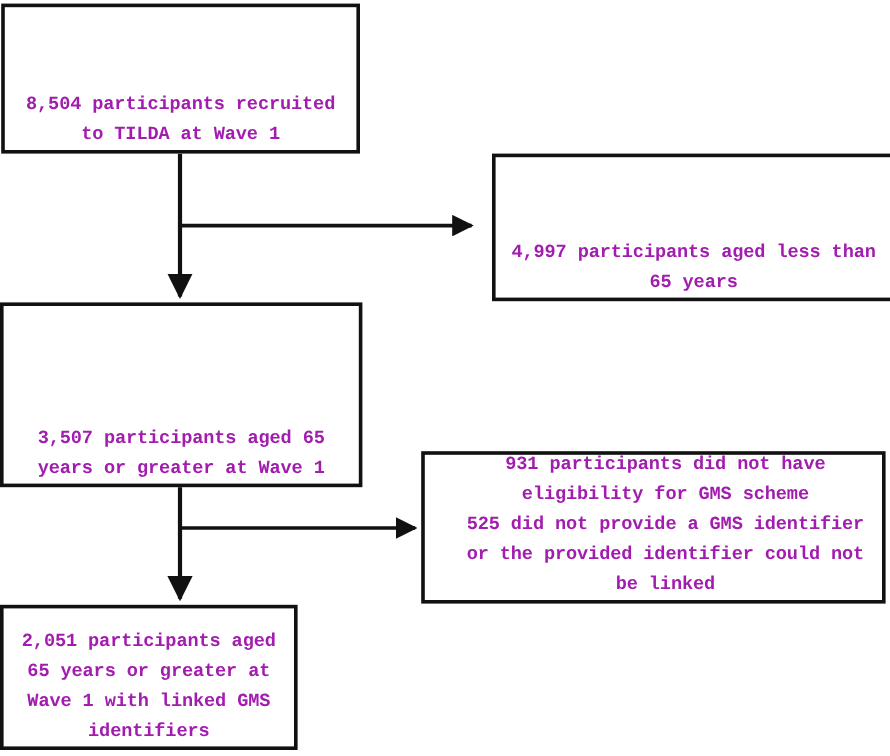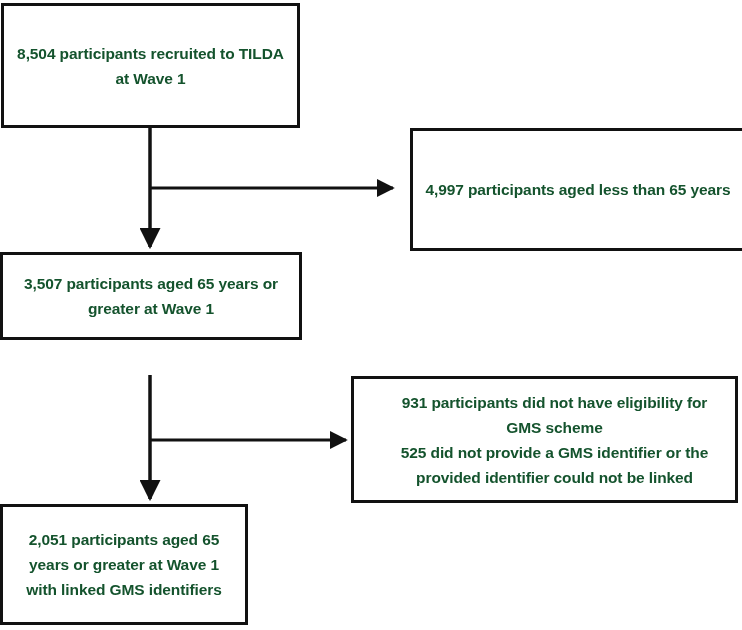--- a/index.html
+++ b/index.html
@@ -18,40 +18,41 @@
     overflow: hidden;
   }
   .node {
     position: absolute;
     box-sizing: border-box;
     border: 3px solid #111111;
     background: #ffffff;
     display: flex;
     flex-direction: column;
     align-items: center;
-    justify-content: center;
+    justify-content: flex-end;
     text-align: center;
-    color: #14532d;
+    color: #a21caf;
     font-weight: bold;
     font-size: 15.5px;
     line-height: 25px;
     letter-spacing: -0.1px;
+    font-family: Liberation Mono, monospace;
   }
   .node .para {
     width: 100%;
     padding: 0 9px;
     box-sizing: border-box;
   }
   .node .para + .para {
   }
 
   
   #node-recruited   { left: 1px;   top: 3px;   width: 299px; height: 125px; }
   #node-under65     { left: 398px; top: 128px; width: 336px; height: 123px; margin-left: 12px; }
-  #node-aged65      { left: 0px;   top: 252px; width: 302px; height: 88px; }
+  #node-aged65      { left: 0px;   top: 252px; width: 302px; height: 154px; }
   #node-excluded    { left: 351px; top: 376px; width: 387px; height: 127px; padding-left: 20px; }
   #node-linked      { left: 0px;   top: 504px; width: 248px; height: 121px; }
 
   
   .edges {
     position: absolute;
     left: 0;
     top: 0;
     width: 742px;
     height: 630px;

